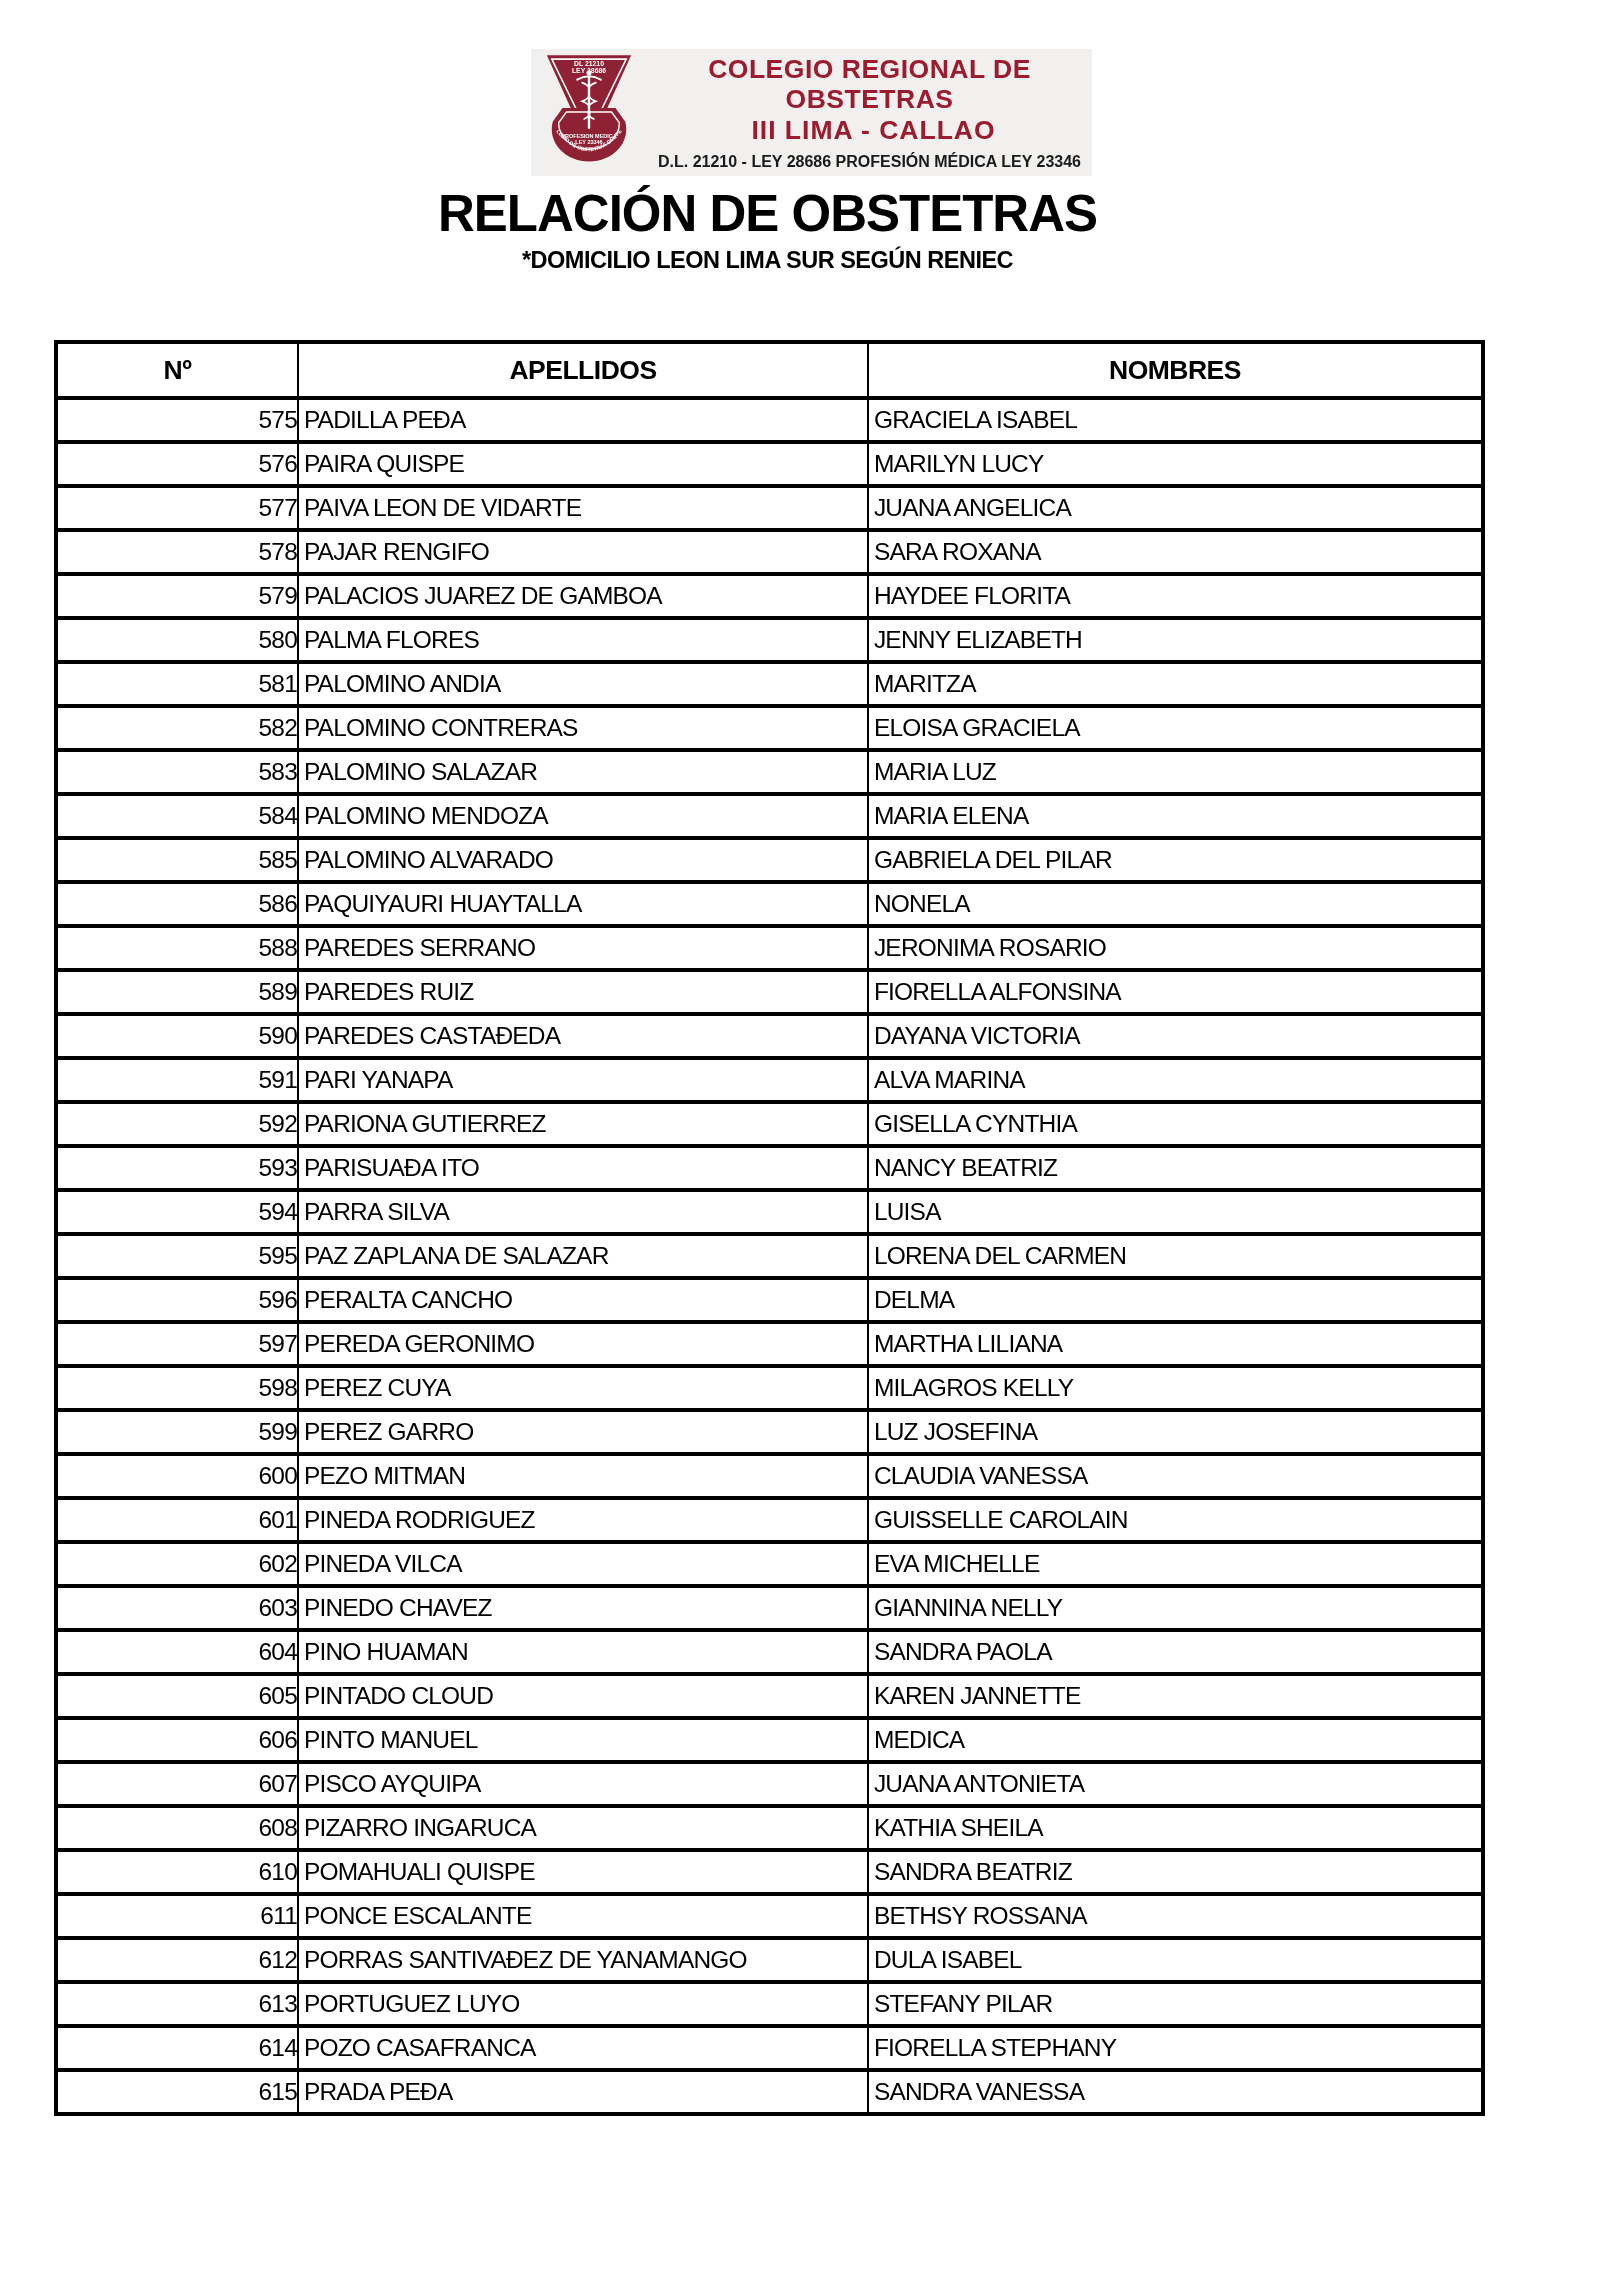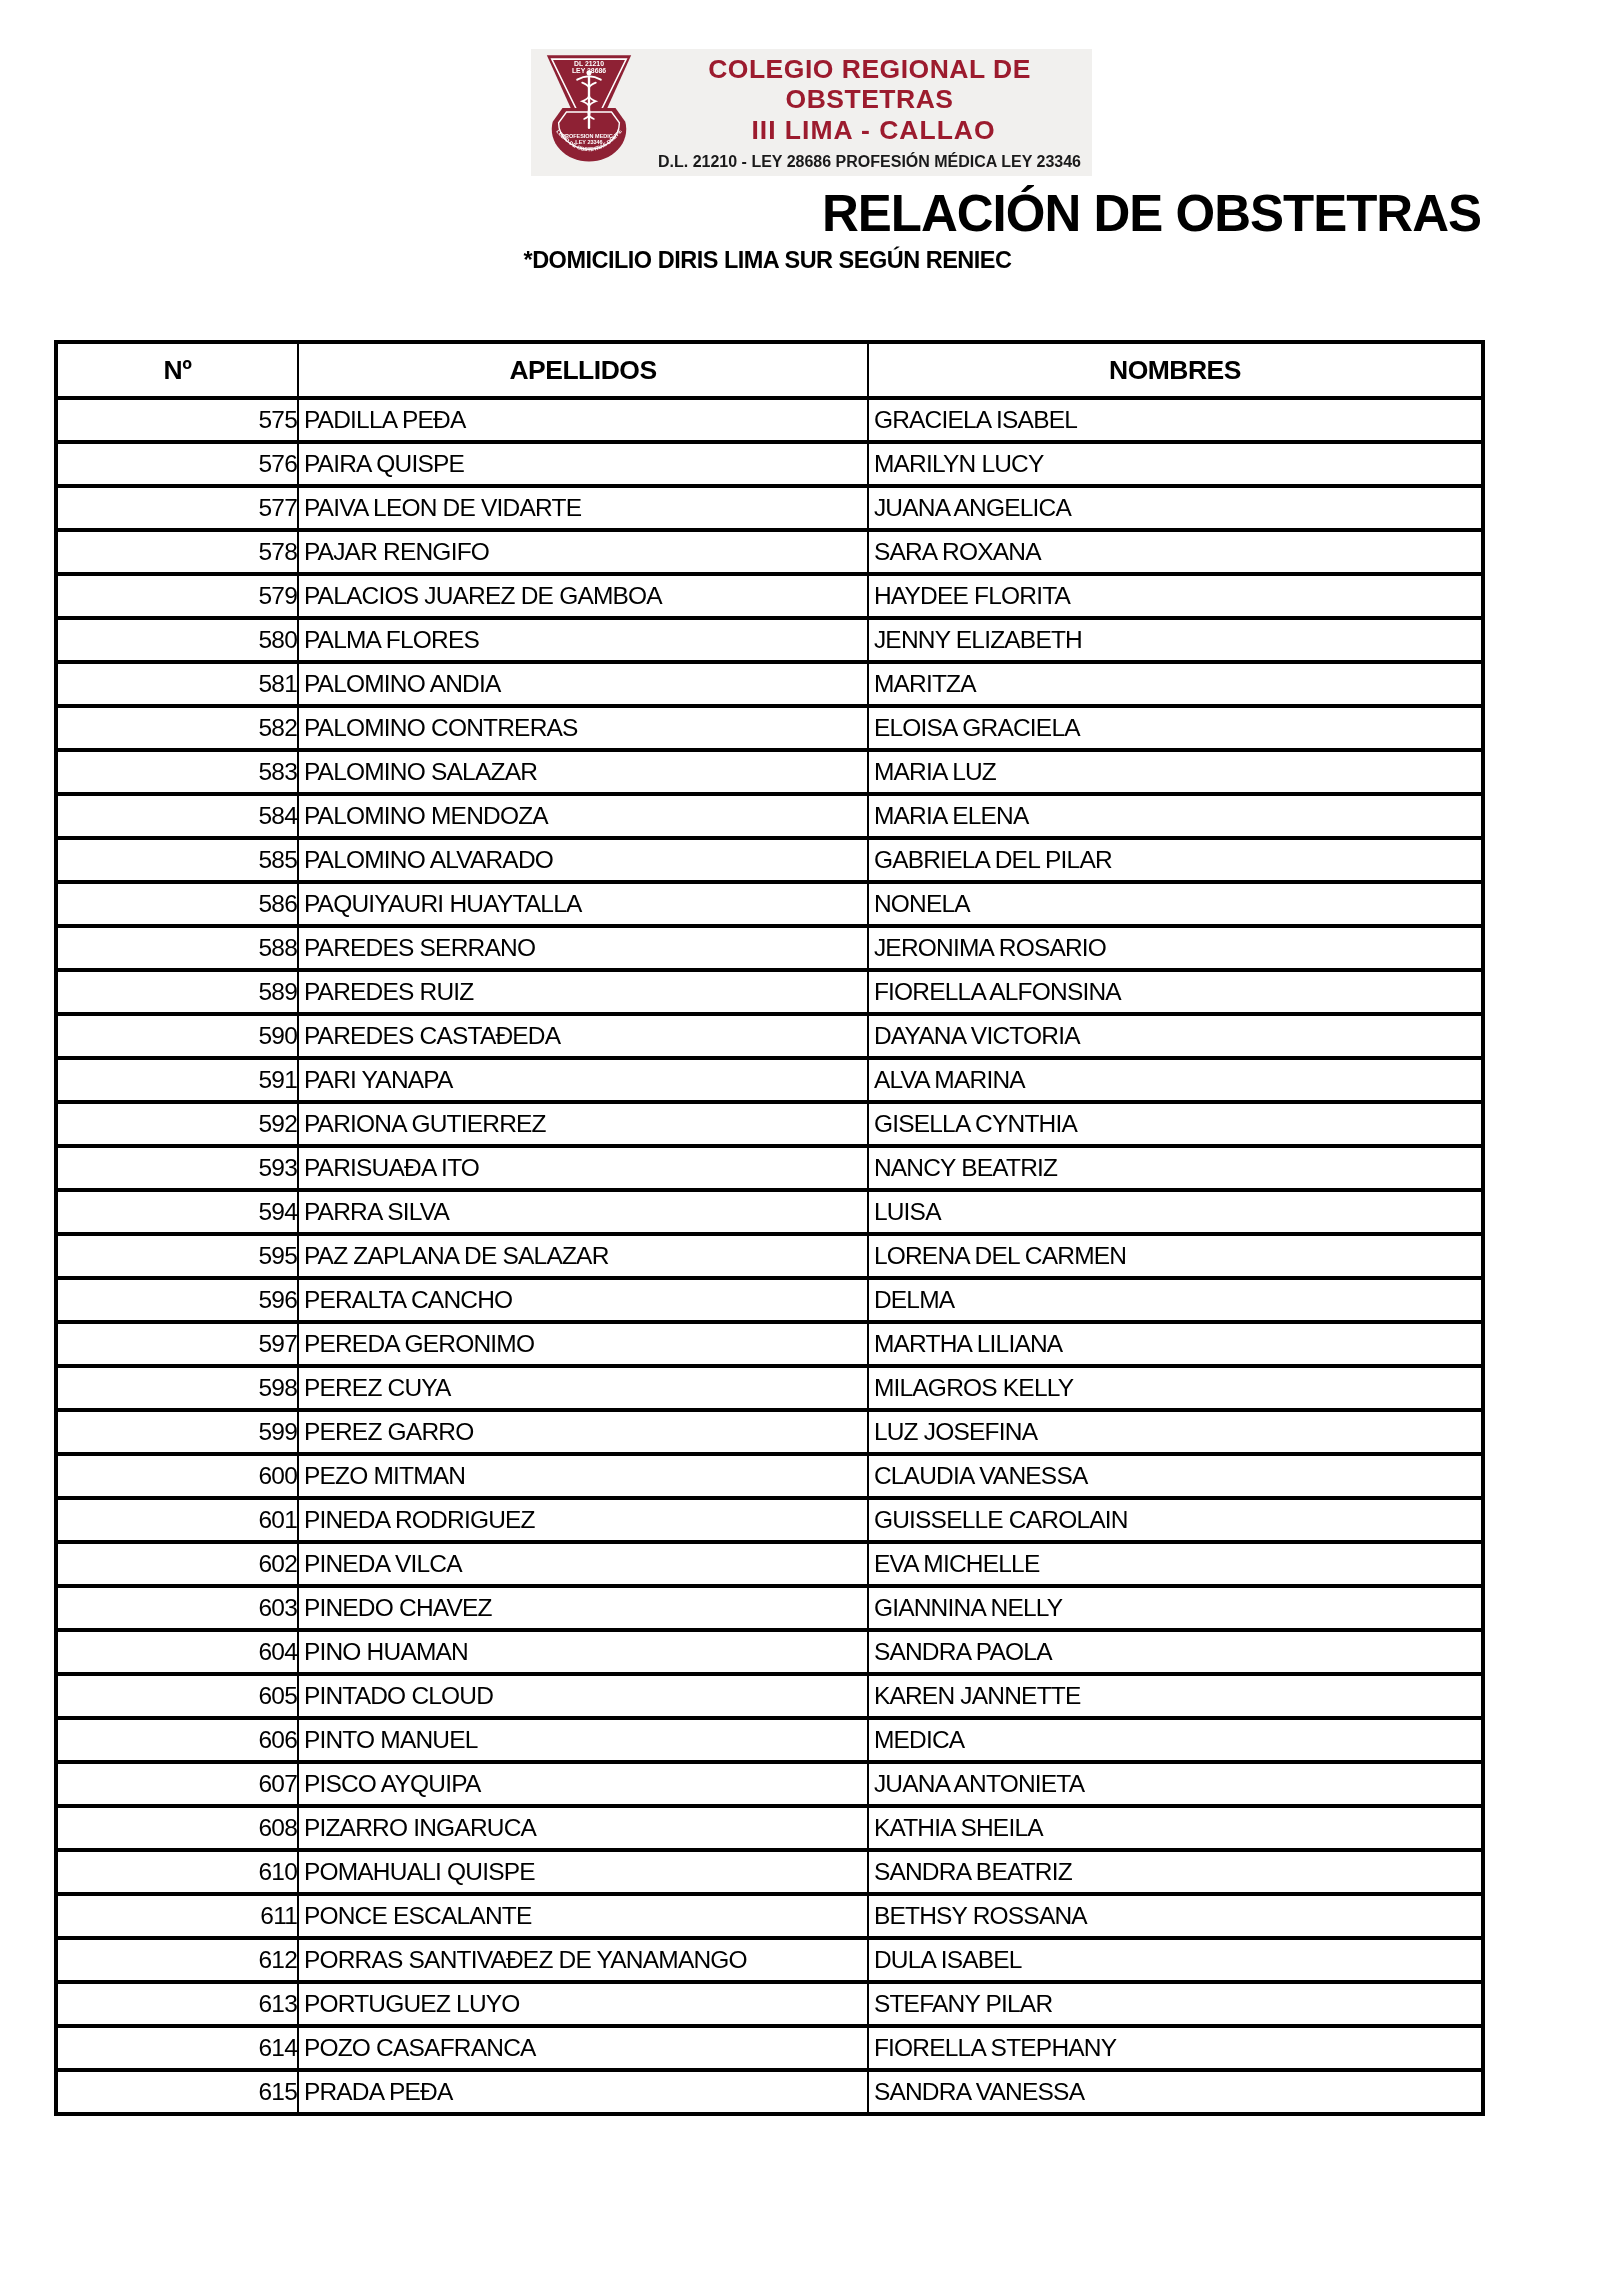--- a/index.html
+++ b/index.html
@@ -39,21 +39,21 @@
   .org-line2{
     font-size:26.5px;font-weight:800;letter-spacing:1px;
     color:var(--heading-maroon);line-height:1.15;margin-left:8px;
   }
   .org-line3{
     margin-top:7.8px;
     font-size:16px;font-weight:700;color:#1a1a1a;
   }
   .doc-title{
     position:absolute;left:54px;top:184px;width:1427px;
-    text-align:right;
+    text-align:center;
     font-size:51px;font-weight:700;letter-spacing:-1px;
     color:#000;
   }
   .doc-subtitle{
     position:absolute;left:54px;top:247px;width:1427px;
     text-align:center;
     font-size:23.5px;font-weight:700;letter-spacing:-0.5px;
     color:#000;
   }
   table.roster{
@@ -119,21 +119,21 @@
     </text>
   </svg>
   <div class="org-text">
     <div class="org-line1">COLEGIO REGIONAL DE OBSTETRAS</div>
     <div class="org-line2">III LIMA - CALLAO</div>
     <div class="org-line3">D.L. 21210 - LEY 28686 PROFESIÓN MÉDICA LEY 23346</div>
   </div>
 </div>
 
 <div class="doc-title">RELACIÓN DE OBSTETRAS</div>
-<div class="doc-subtitle">*DOMICILIO DIRIS LIMA SUR SEGÚN RENIEC</div>
+<div class="doc-subtitle">*DOMICILIO LEON LIMA SUR SEGÚN RENIEC</div>
 
 <table class="roster">
   <colgroup>
     <col class="c-num">
       <col class="c-ape">
       <col class="c-nom">
   </colgroup>
   <thead>
     <tr>
       <th>Nº</th>

